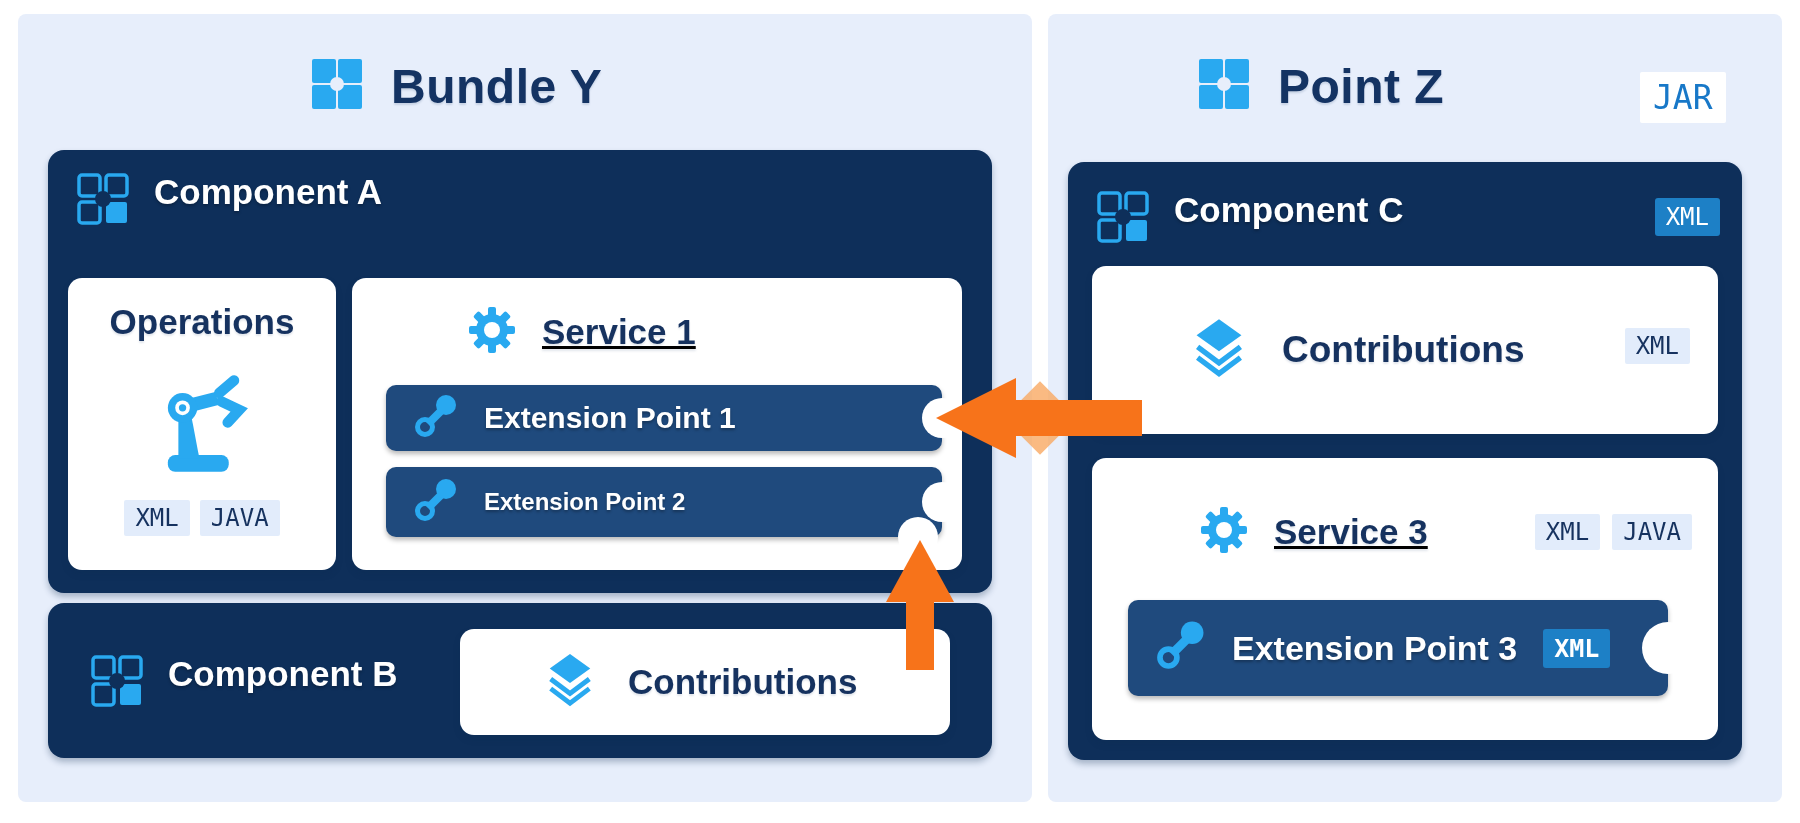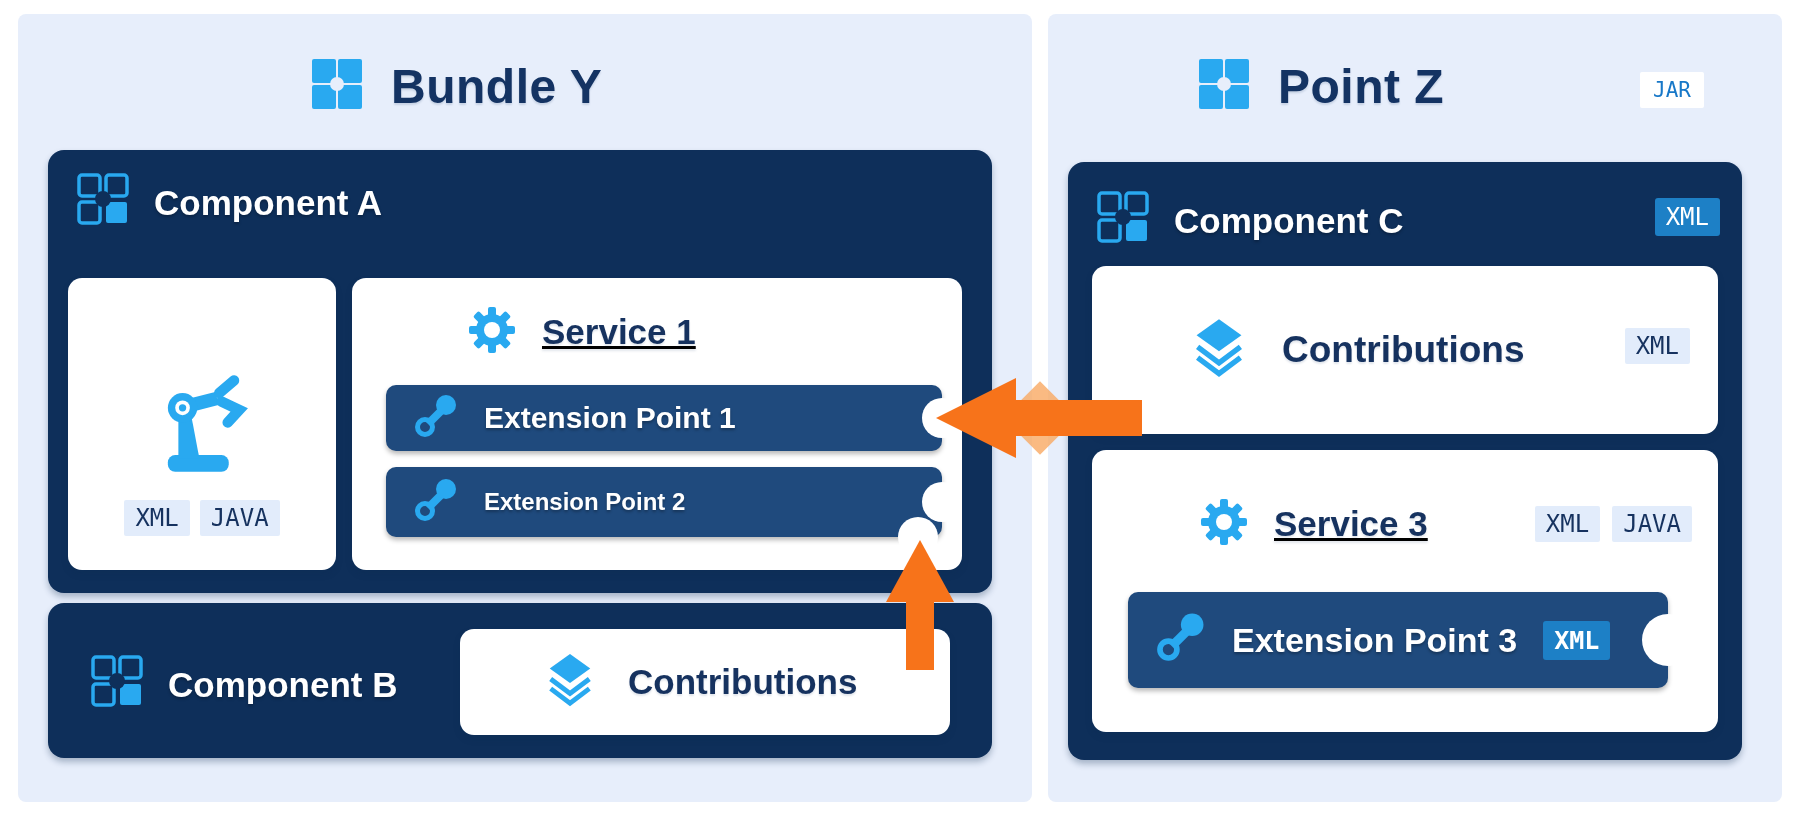--- a/index.html
+++ b/index.html
@@ -9,44 +9,44 @@
   #bundle-y-panel{left:18px;width:1014px;}
   #bundle-z-panel{left:1048px;width:734px;}
 
   .bundle-header{position:absolute;display:flex;align-items:center;gap:28px;}
   #bundle-y-header{left:293px;top:44px;}
   #bundle-z-header{left:150px;top:44px;}
   .bundle-title{font-size:48px;font-weight:bold;color:#143363;letter-spacing:.5px;
                 text-shadow:0 2px 2px rgba(20,51,99,.15);}
 
   .jar-tag{position:absolute;left:592px;top:58px;background:#ffffff;color:#1878c8;
-           font-family:"DejaVu Sans Mono",monospace;font-size:21px;padding:6px 13px;border-radius:2px;}
+           font-family:"DejaVu Sans Mono",monospace;font-size:33px;padding:6px 13px;border-radius:2px;}
 
   .navy-box{position:absolute;background:#0e2f5a;border-radius:16px;
             box-shadow:0 4px 6px rgba(13,42,80,.30);}
   #component-a{left:30px;top:136px;width:944px;height:443px;}
   #component-b{left:30px;top:589px;width:944px;height:155px;}
   #component-c{left:20px;top:148px;width:674px;height:598px;}
 
-  .comp-header{position:absolute;display:flex;align-items:center;gap:24px;color:#ffffff;
+  .comp-header{position:absolute;display:flex;gap:24px;color:#ffffff;
                font-weight:bold;font-size:35px;text-shadow:0 2px 3px rgba(0,0,0,.25);}
   #component-a .comp-header{left:28px;top:22px;}
   #component-b .comp-header{left:42px;top:51px;}
   #component-c .comp-header{left:28px;top:28px;}
   #component-c .hdr-badge{position:absolute;right:22px;top:36px;}
 
   .white-box{position:absolute;background:#ffffff;border-radius:14px;
              box-shadow:0 4px 6px rgba(13,42,80,.25);}
   #operations-box{left:20px;top:128px;width:268px;height:292px;}
   #service1-box{left:304px;top:128px;width:610px;height:292px;}
   #contrib-b{left:412px;top:26px;width:490px;height:106px;display:flex;align-items:center;
              gap:30px;padding-left:82px;box-sizing:border-box;}
   #contrib-c{left:24px;top:104px;width:626px;height:168px;display:flex;align-items:center;
              gap:32px;padding-left:96px;box-sizing:border-box;}
-  #service3-box{left:24px;top:288px;width:626px;height:282px;}
+  #service3-box{left:24px;top:296px;width:626px;height:282px;}
 
   .box-title{font-size:35px;font-weight:bold;color:#16325f;text-shadow:0 2px 2px rgba(20,50,95,.12);}
   #operations-box .box-title{display:block;text-align:center;margin-top:24px;}
   #operations-box .robot{position:absolute;left:82px;top:92px;}
   .tag-row{position:absolute;bottom:34px;left:0;right:0;display:flex;justify-content:center;gap:10px;}
   .tag-light{background:#e2ecfb;color:#16325f;font-family:"DejaVu Sans Mono",monospace;
              font-size:24px;padding:4px 11px;border-radius:2px;}
   .badge-blue{background:#1d80c6;color:#ffffff;font-family:"DejaVu Sans Mono",monospace;
               font-size:24px;padding:5px 11px;border-radius:3px;}
 
@@ -112,20 +112,21 @@
               <rect x="3" y="30" width="21" height="21" rx="3"></rect>
             </g>
             <rect x="30" y="30" width="21" height="21" rx="2" fill="#29a9f0"></rect>
             <circle cx="27" cy="27" r="8" fill="#0e2f5a"></circle>
           </svg>
         </span>
         <span>Component A</span>
       </div>
 
       <div class="white-box" id="operations-box">
+        <span class="box-title">Operations</span>
         <span class="robot">
           <svg width="105" height="105" viewBox="0 0 100 100">
             <g fill="#29a9f0">
               <rect x="17" y="81" width="58" height="16" rx="7"></rect>
               <polygon points="27,84 47,84 39,42 27,46"></polygon>
               <polygon points="30,29 62,21 66,33 32,42"></polygon>
             </g>
             <circle cx="31" cy="36" r="14" fill="#29a9f0"></circle>
             <circle cx="31" cy="36" r="7" fill="#ffffff"></circle>
             <circle cx="31" cy="36" r="3.5" fill="#29a9f0"></circle>

